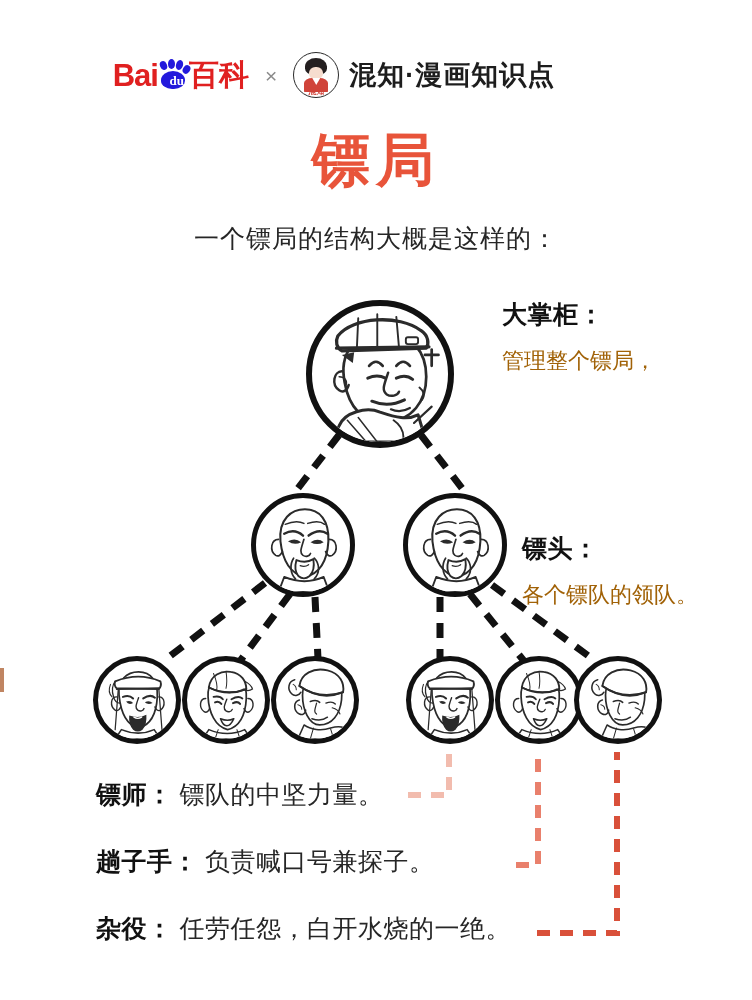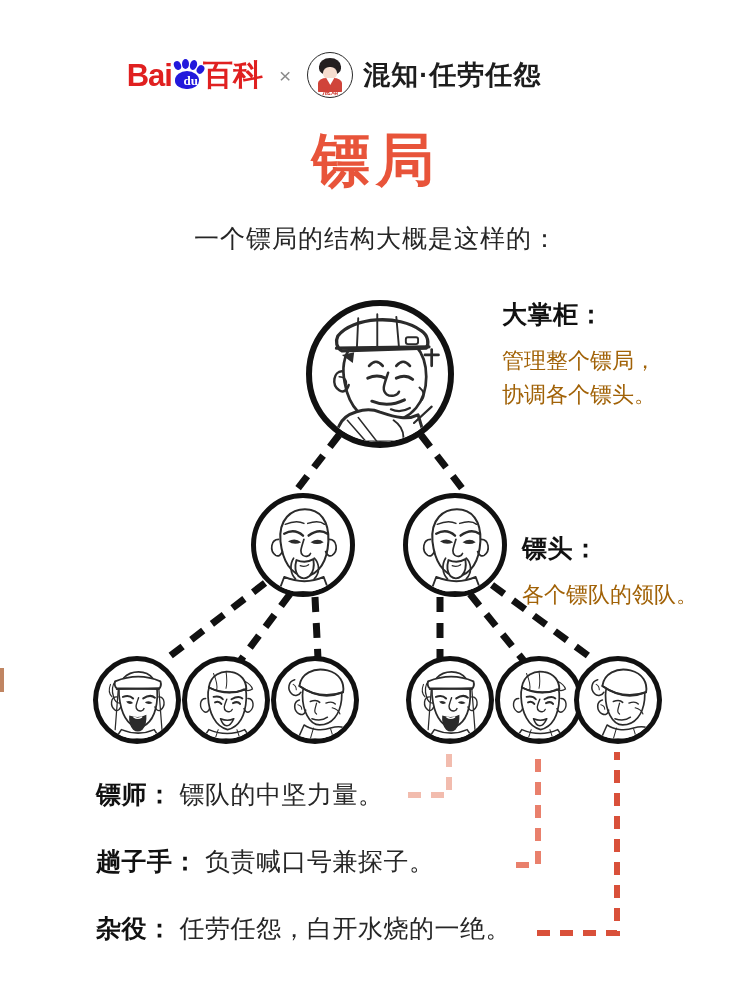--- a/index.html
+++ b/index.html
@@ -282,21 +282,21 @@
   <span id="brand-cross">×</span>
 
   <div id="hunzhi-avatar">
     <span class="hz-hair"></span>
     <span class="hz-face"></span>
     <span class="hz-body"></span>
     <span class="hz-collar"></span>
     <span class="hz-tag">混知</span>
   </div>
 
-  <span id="hunzhi-wordmark">混知·任劳任怨</span>
+  <span id="hunzhi-wordmark">混知·漫画知识点</span>
 </div>
 
 <div id="page-title">镖局</div>
 <div id="page-subtitle">一个镖局的结构大概是这样的：</div>
 
 <div id="org-chart">
 
   <svg id="connector-layer" viewBox="0 0 752 500">
     <g stroke="#111111" stroke-width="7" stroke-linecap="butt" stroke-dasharray="15 11" fill="none">
 
@@ -510,21 +510,20 @@
         <path d="M48 86 L44 100 M70 87 L74 100" stroke-width="1.3"></path>
         <path d="M72 60 q8 2 10 8" stroke-width="1.4"></path>
       </g>
     </svg>
   </div>
 </div>
 
 <div class="callout" id="callout-daizhanggui">
   <div class="role">大掌柜：</div>
   <div class="desc" style="margin-top:13px;">管理整个镖局，</div>
-  <div class="desc">协调各个镖头。</div>
 </div>
 
 <div class="callout" id="callout-biaotou">
   <div class="role">镖头：</div>
   <div class="desc" style="margin-top:13px;">各个镖队的领队。</div>
 </div>
 
 <svg id="legend-lines" viewBox="0 0 752 1000">
 
   <g fill="none" stroke="#f2bcae" stroke-width="6" stroke-dasharray="13 10" stroke-linecap="butt">

